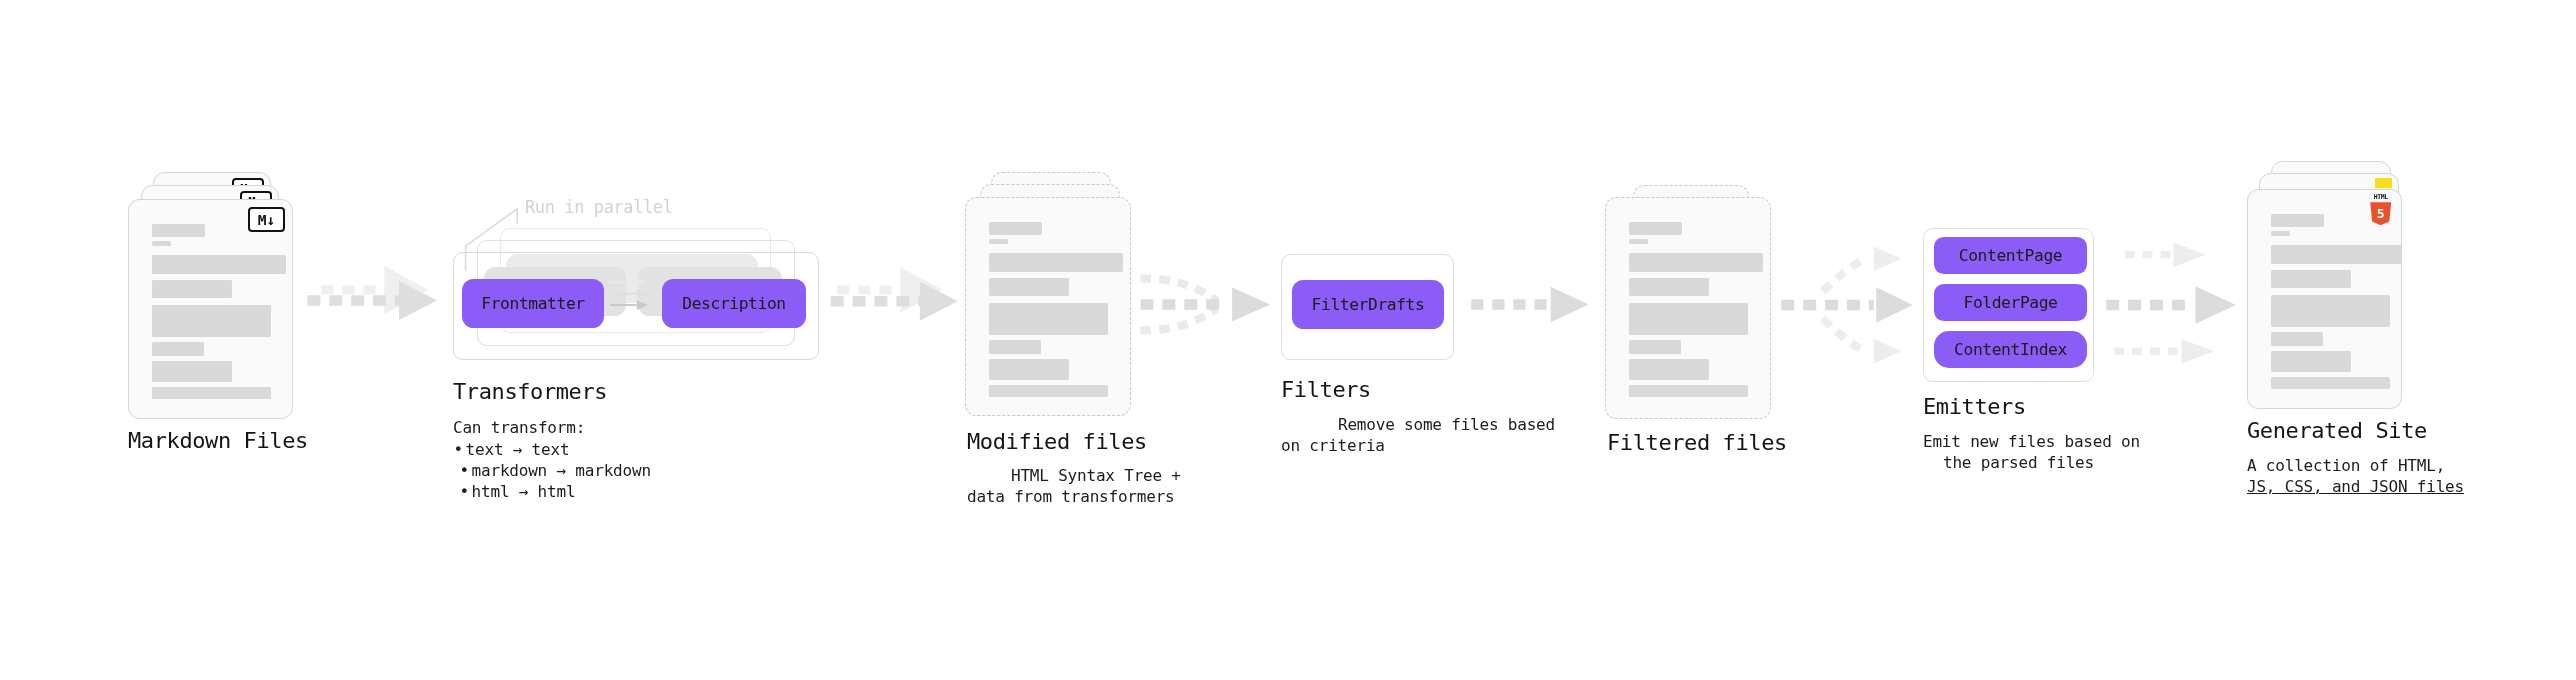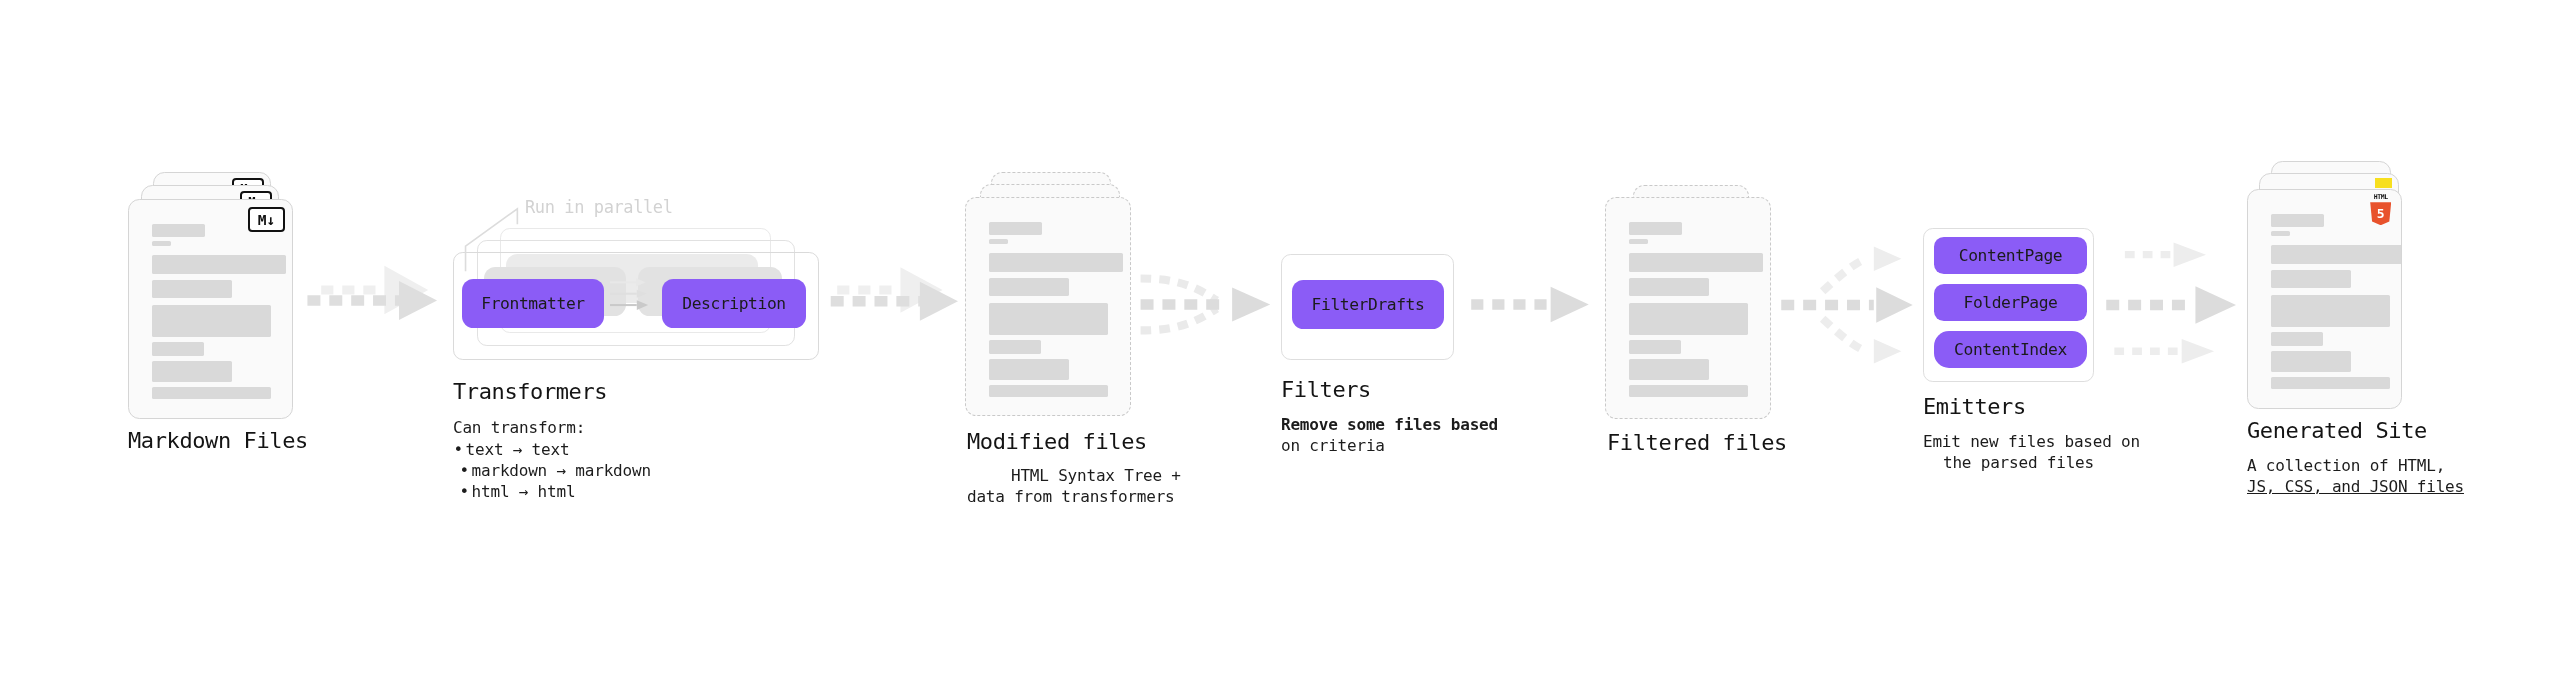--- a/index.html
+++ b/index.html
@@ -134,21 +134,21 @@
 <svg class="abs" style="left:1134px;top:268px;" width="142" height="77" viewBox="0 0 175 95">
   <path d="M8,13 C48,13 72,20 102,40" fill="none" stroke="#eaeaea" stroke-width="10" stroke-dasharray="13 10"></path>
   <path d="M8,77 C48,77 72,70 102,50" fill="none" stroke="#eaeaea" stroke-width="10" stroke-dasharray="13 10"></path>
   <line x1="8" y1="45" x2="112" y2="45" stroke="#dcdcdc" stroke-width="13" stroke-dasharray="16 11"></line>
   <polygon points="121,24 121,66 168,45" fill="#dcdcdc"></polygon>
 </svg>
 
 <div class="tbox" style="left:1281px;top:254px;width:173px;height:106px;background:#ffffff;border-color:#dedede;"></div>
 <div class="pill" style="left:1292px;top:280px;width:152px;height:49px;">FilterDrafts</div>
 <div class="stage-label" style="left:1281px;top:377px;">Filters</div>
-<div class="stage-desc" style="left:1281px;top:414px;font-weight:bold;">Remove some files based</div>
+<div class="stage-desc" style="left:1338px;top:414px;">Remove some files based</div>
 <div class="stage-desc" style="left:1281px;top:435px;">on criteria</div>
 
 <svg class="abs" style="left:1467px;top:268px;" width="130" height="77" viewBox="0 0 160 95">
   <line x1="5" y1="45" x2="100" y2="45" stroke="#dcdcdc" stroke-width="13" stroke-dasharray="15 11"></line>
   <polygon points="103,23 103,67 150,45" fill="#dcdcdc"></polygon>
 </svg>
 
 <div class="doc-card dashed" style="left:1633px;top:185px;width:116px;height:98px;z-index:1;"></div>
 <div class="doc-card dashed" style="left:1605px;top:197px;width:166px;height:222px;z-index:2;">
   <div class="doc-bars">

